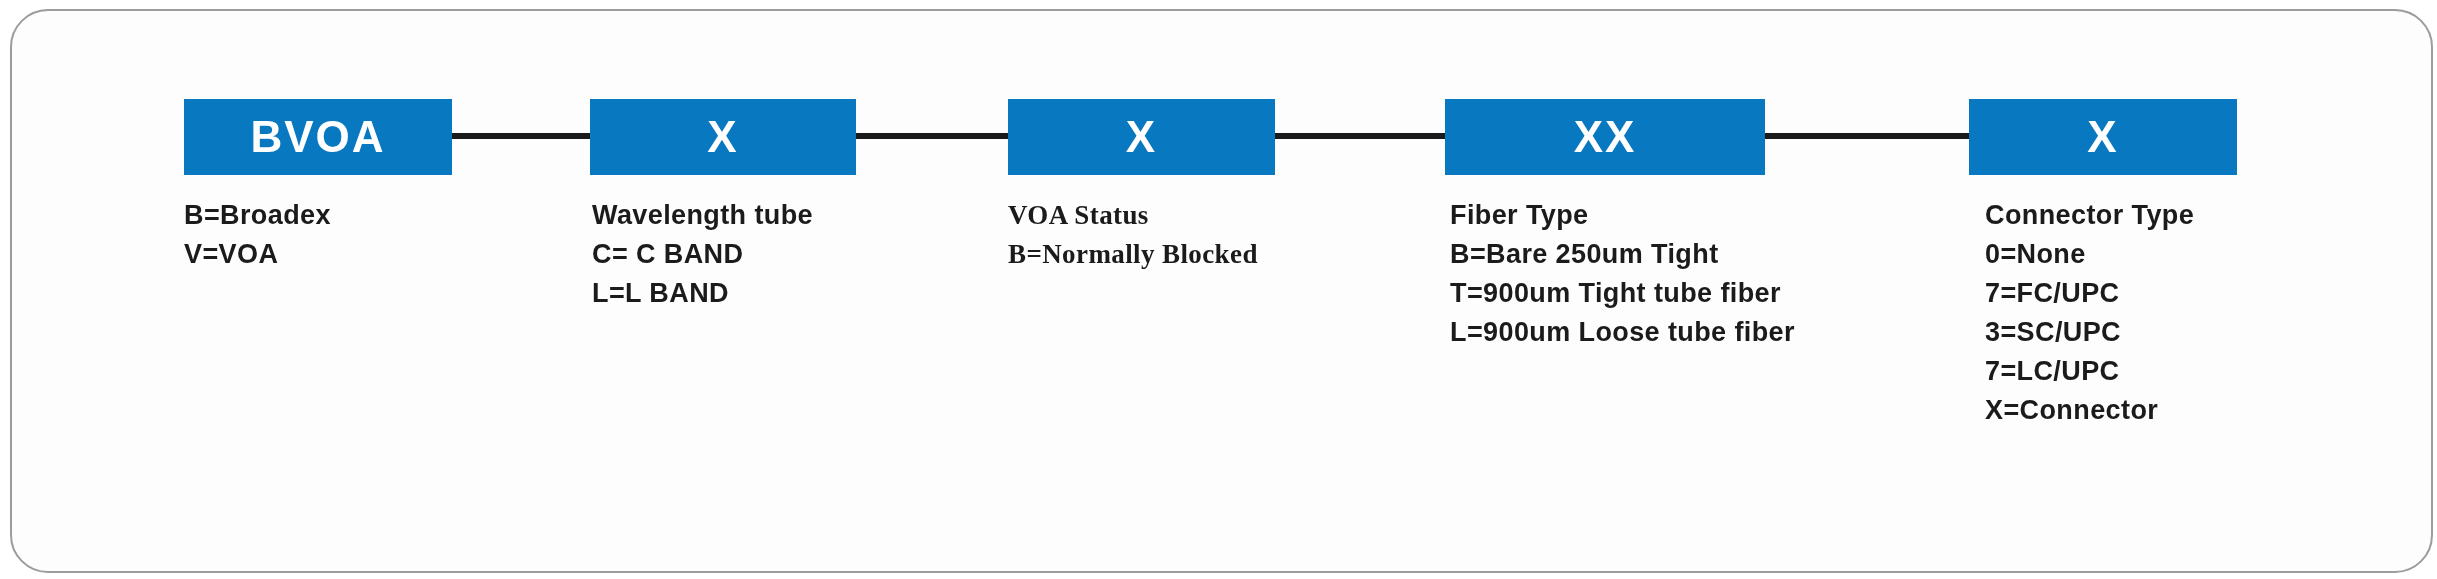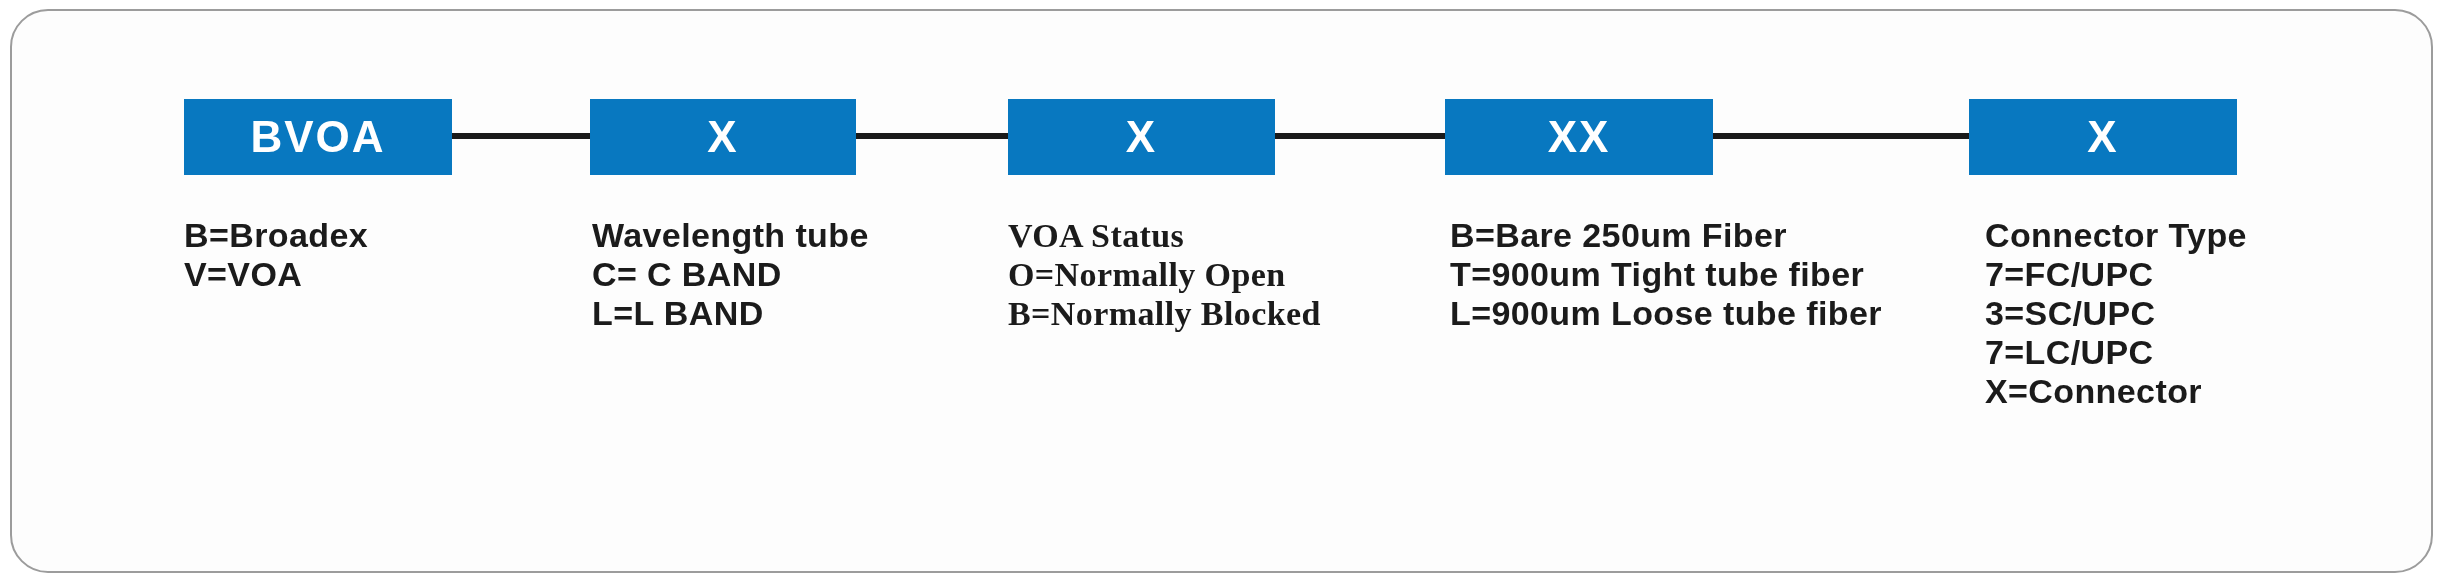--- a/index.html
+++ b/index.html
@@ -44,23 +44,23 @@
     background: var(--box-color, #0878c0);
     color: #ffffff;
     display: flex;
     align-items: center;
     justify-content: center;
     font-weight: bold;
     font-size: 44px;
     letter-spacing: 2px;
   }
   .desc {
-    margin-top: 41px;
+    margin-top: 21px;
     font-weight: bold;
-    font-size: 34px;
+    font-size: 27px;
     line-height: 39px;
     letter-spacing: 0.4px;
     color: var(--text-color, #1b1b1b);
     white-space: nowrap;
   }
 </style>
 </head>
 <body>
 
 <div class="canvas" style="--box-color: #0878c0; --line-color: #1a1a1a; --text-color: #1b1b1b;">
@@ -85,40 +85,41 @@
             <div>C= C BAND</div>
             <div>L=L BAND</div>
           </div>
         </div>
         <div class="col" style="left: 996px;">
           <div class="code-box" style="width: 267px;">
             <span>X</span>
           </div>
           <div class="desc" style="padding-left: 0px; font-family: Liberation Serif, serif;">
             <div>VOA Status</div>
-            <div>O=Normally Open</div>
             <div>B=Normally Blocked</div>
           </div>
         </div>
         <div class="col" style="left: 1433px;">
-          <div class="code-box" style="width: 268px;">
+          <div class="code-box" style="width: 320px;">
             <span>XX</span>
           </div>
           <div class="desc" style="padding-left: 5px;">
-            <div>B=Bare 250um Fiber</div>
+            <div>Fiber Type</div>
+            <div>B=Bare 250um Tight</div>
             <div>T=900um Tight tube fiber</div>
             <div>L=900um Loose tube fiber</div>
           </div>
         </div>
         <div class="col" style="left: 1957px;">
           <div class="code-box" style="width: 268px;">
             <span>X</span>
           </div>
           <div class="desc" style="padding-left: 16px;">
             <div>Connector Type</div>
+            <div>0=None</div>
             <div>7=FC/UPC</div>
             <div>3=SC/UPC</div>
             <div>7=LC/UPC</div>
             <div>X=Connector</div>
           </div>
         </div>
       </div>
   </div>
 </div>
 

